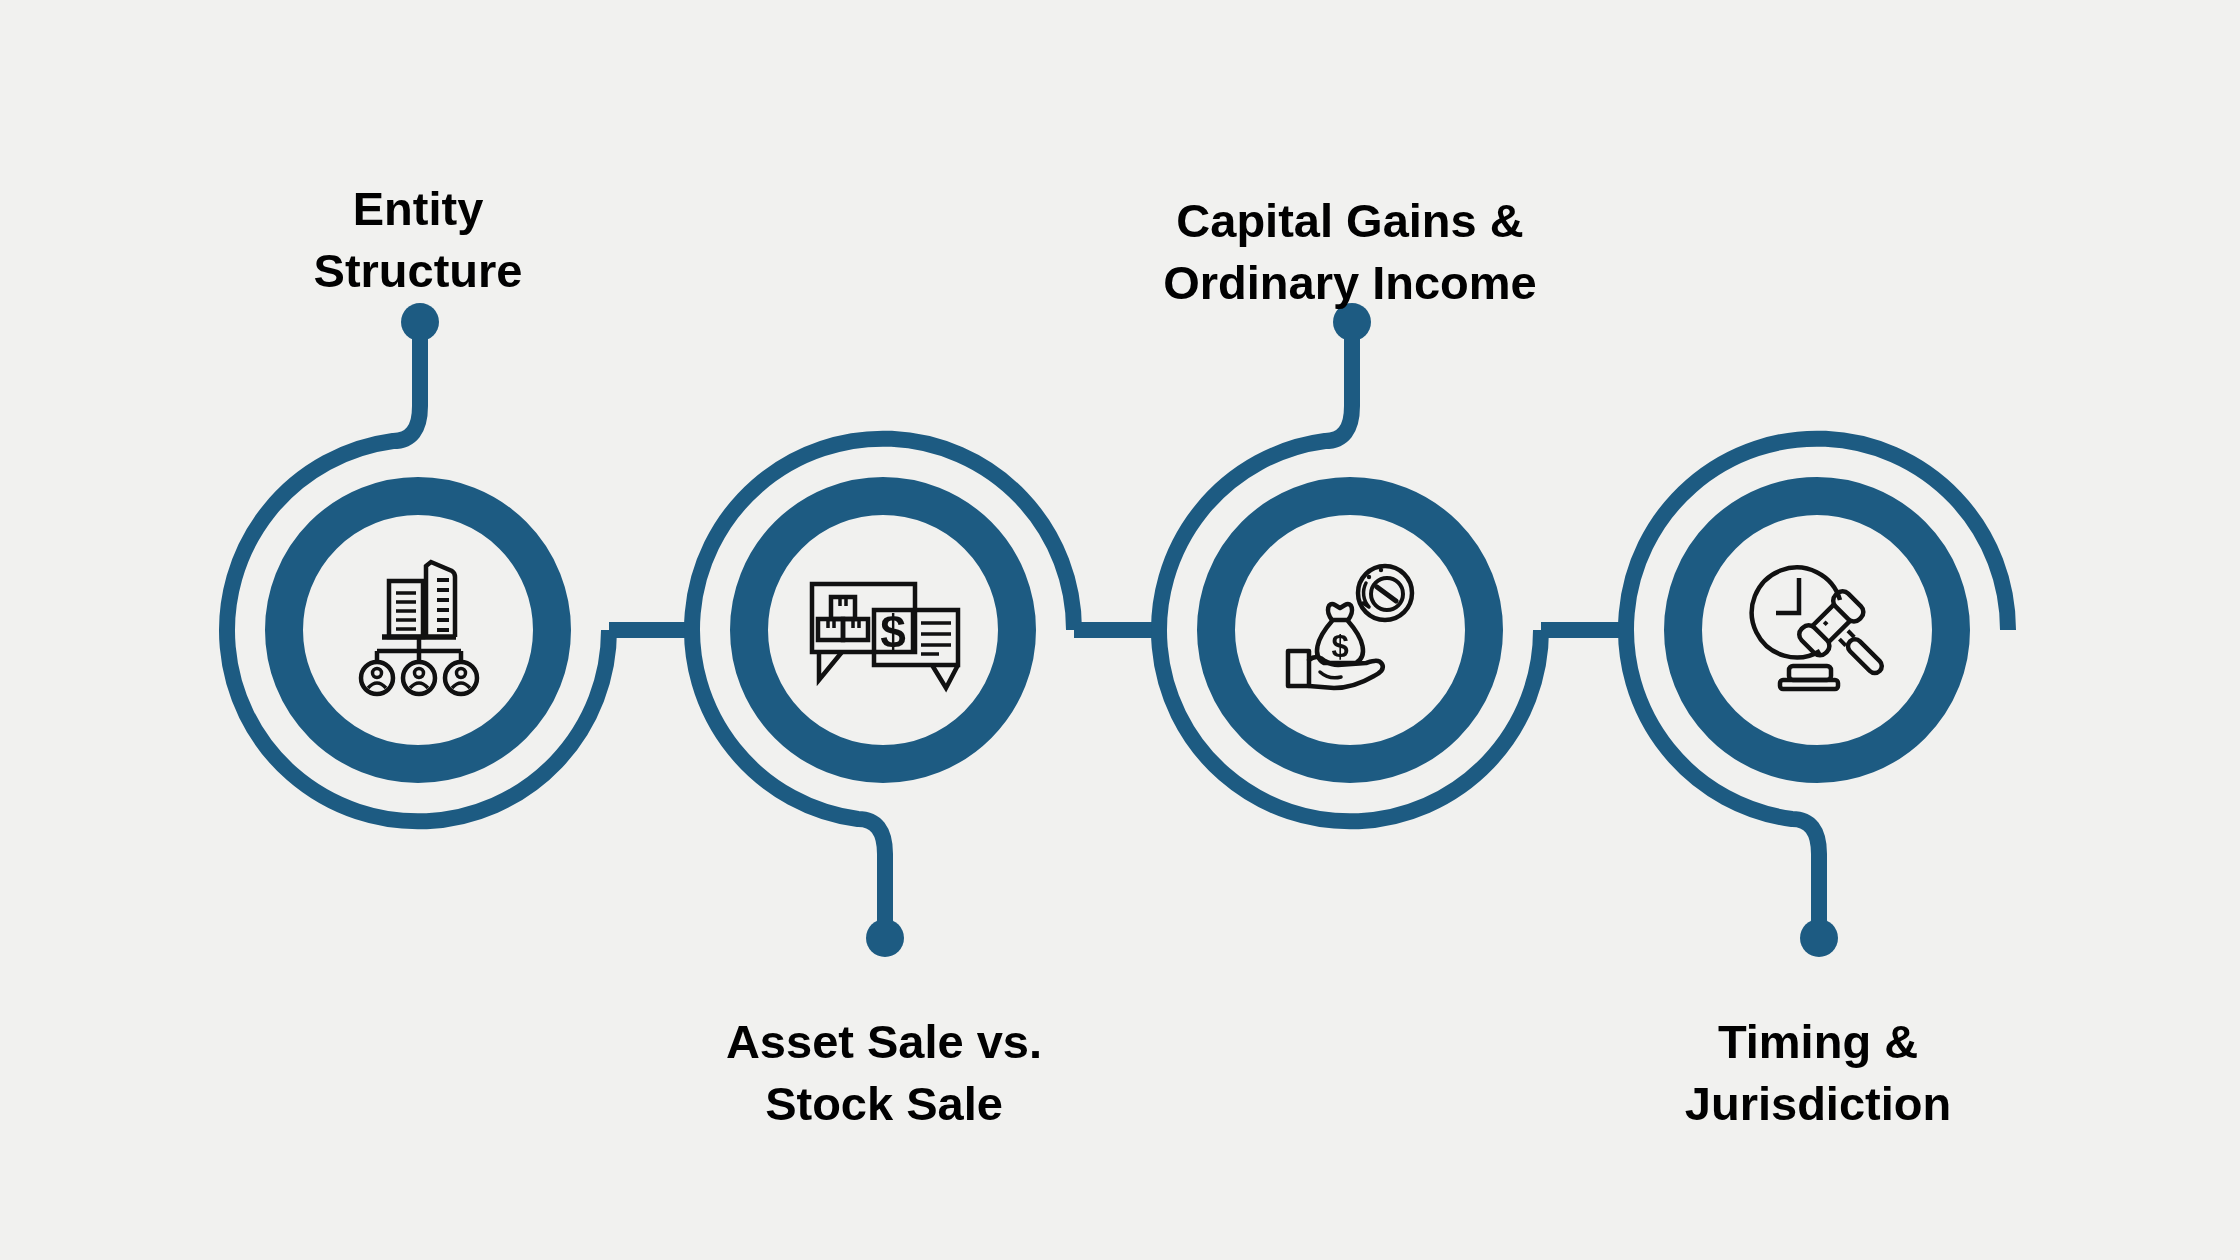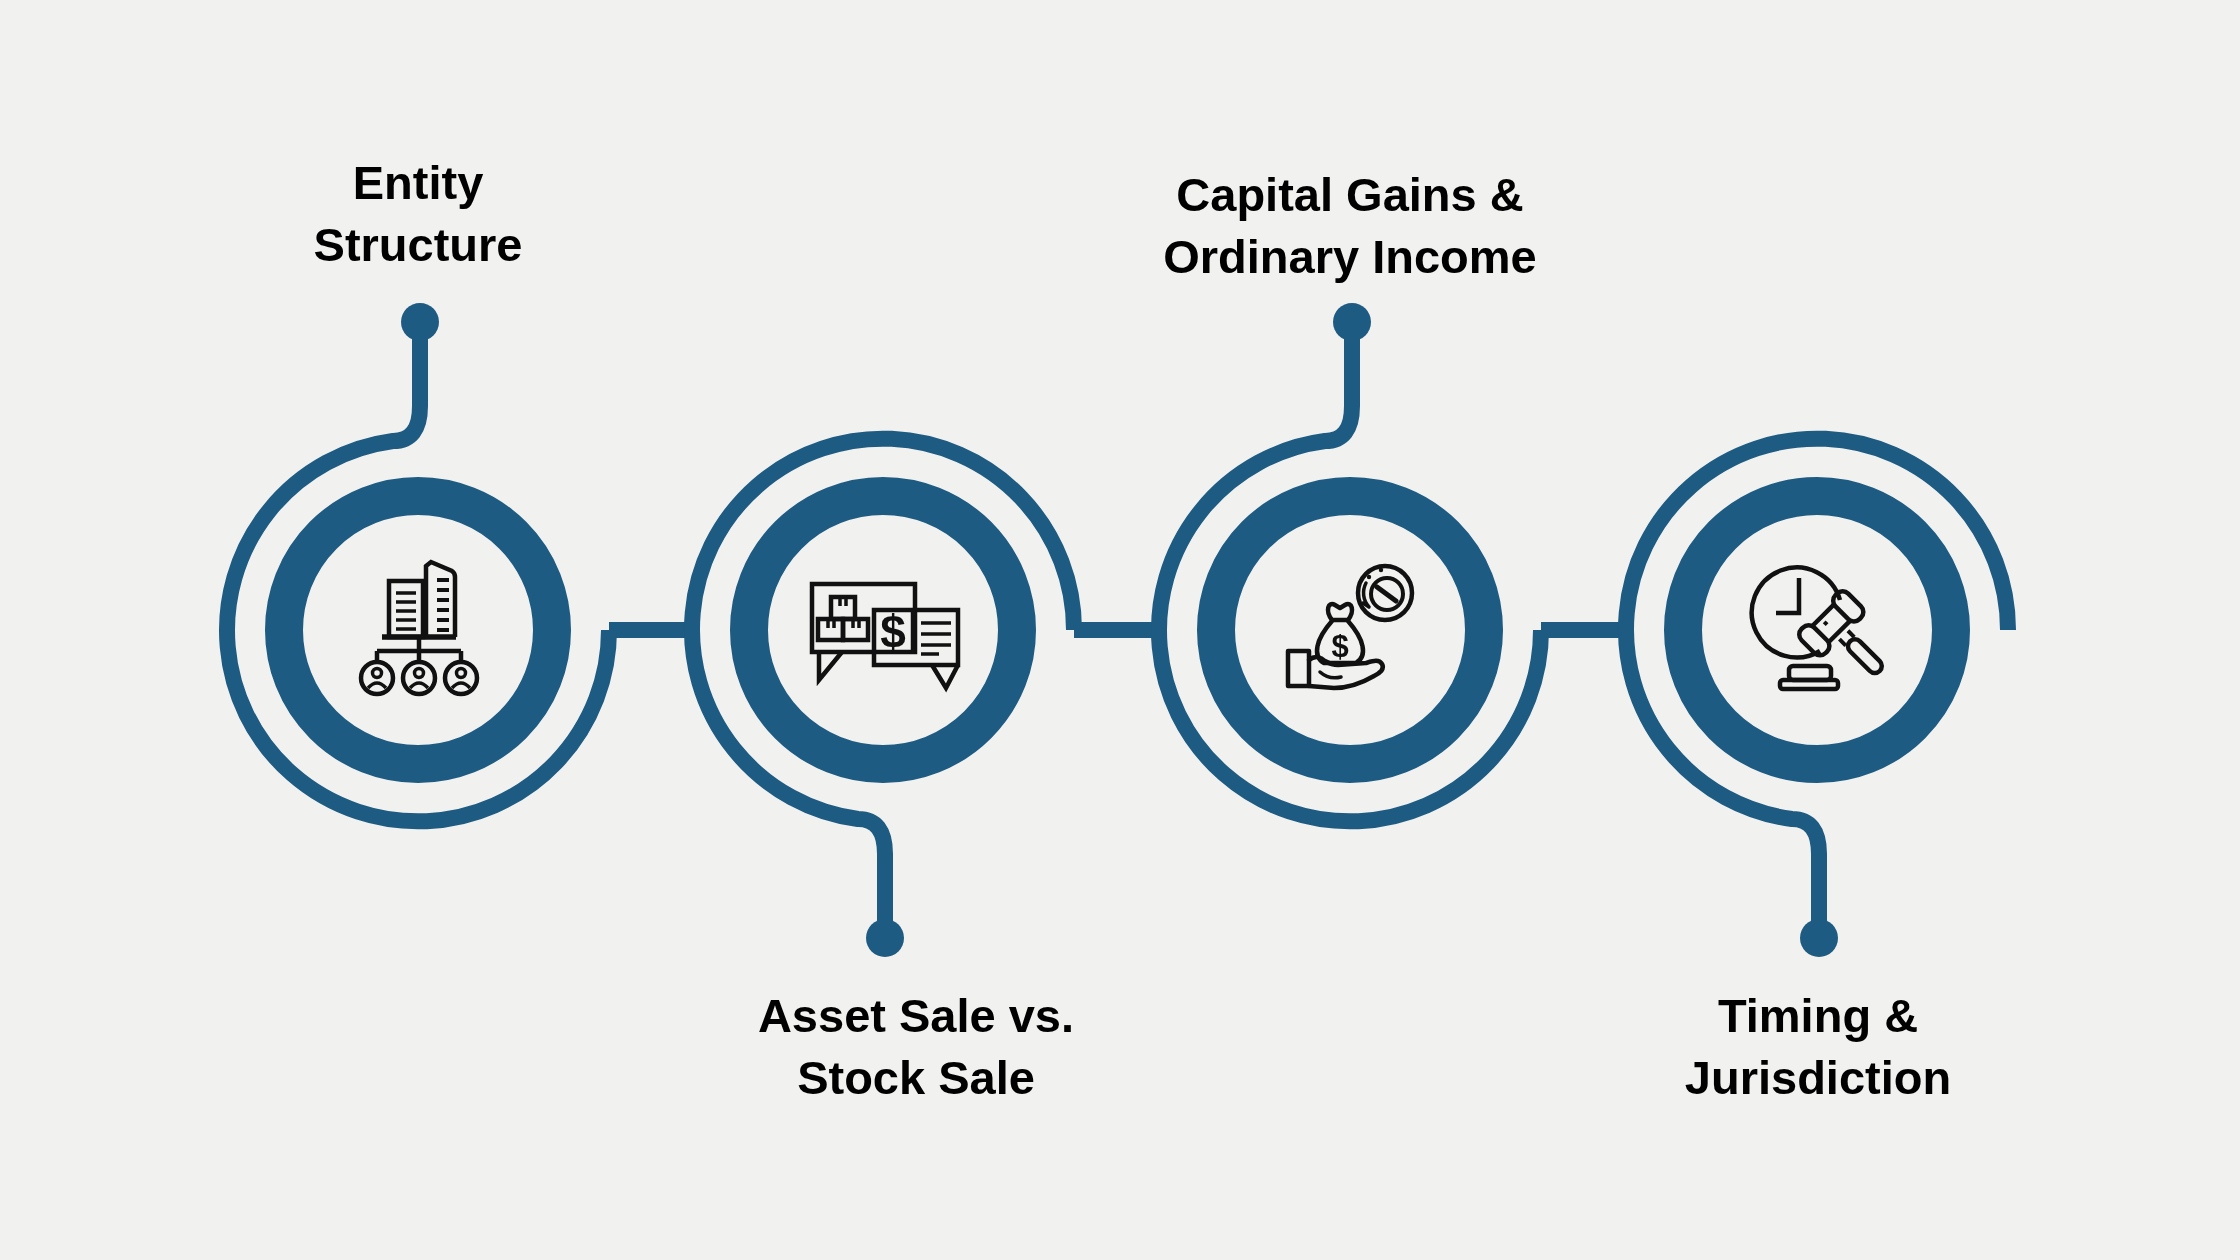--- a/index.html
+++ b/index.html
@@ -23,20 +23,21 @@
   .glyph{fill:var(--icon);font-family:"Liberation Sans",sans-serif;font-weight:600;}
   .node-label{
     position:absolute;
     transform:translateX(-50%);
     text-align:center;
     font-size:47px;
     line-height:62px;
     font-weight:bold;
     color:var(--text);
     white-space:pre-line;
+    margin-top:26px;
   }
 </style>
 </head>
 <body>
 
 <div class="canvas">
 
   <svg class="diagram-svg" width="2240" height="1260" viewBox="0 0 2240 1260">
 
     <g>
@@ -133,20 +134,20 @@
           <rect x="1825.5" y="649" width="14" height="42" rx="7"></rect>
         </g>
         <rect x="1789" y="666" width="42" height="14" rx="4"></rect>
         <rect x="1780" y="680" width="58" height="9" rx="3"></rect>
       </g>
     </g>
   </svg>
 
   <div class="node-label" style="left:418px;top:152px;">Entity
 Structure</div>
-  <div class="node-label" style="left:916px;top:985px;">Asset Sale vs.
+  <div class="node-label" style="left:884px;top:985px;">Asset Sale vs.
 Stock Sale</div>
   <div class="node-label" style="left:1350px;top:164px;">Capital Gains &amp;
 Ordinary Income</div>
   <div class="node-label" style="left:1818px;top:985px;text-align:center;">Timing &amp;
 Jurisdiction</div>
 
 </div>
 
 </body></html>

